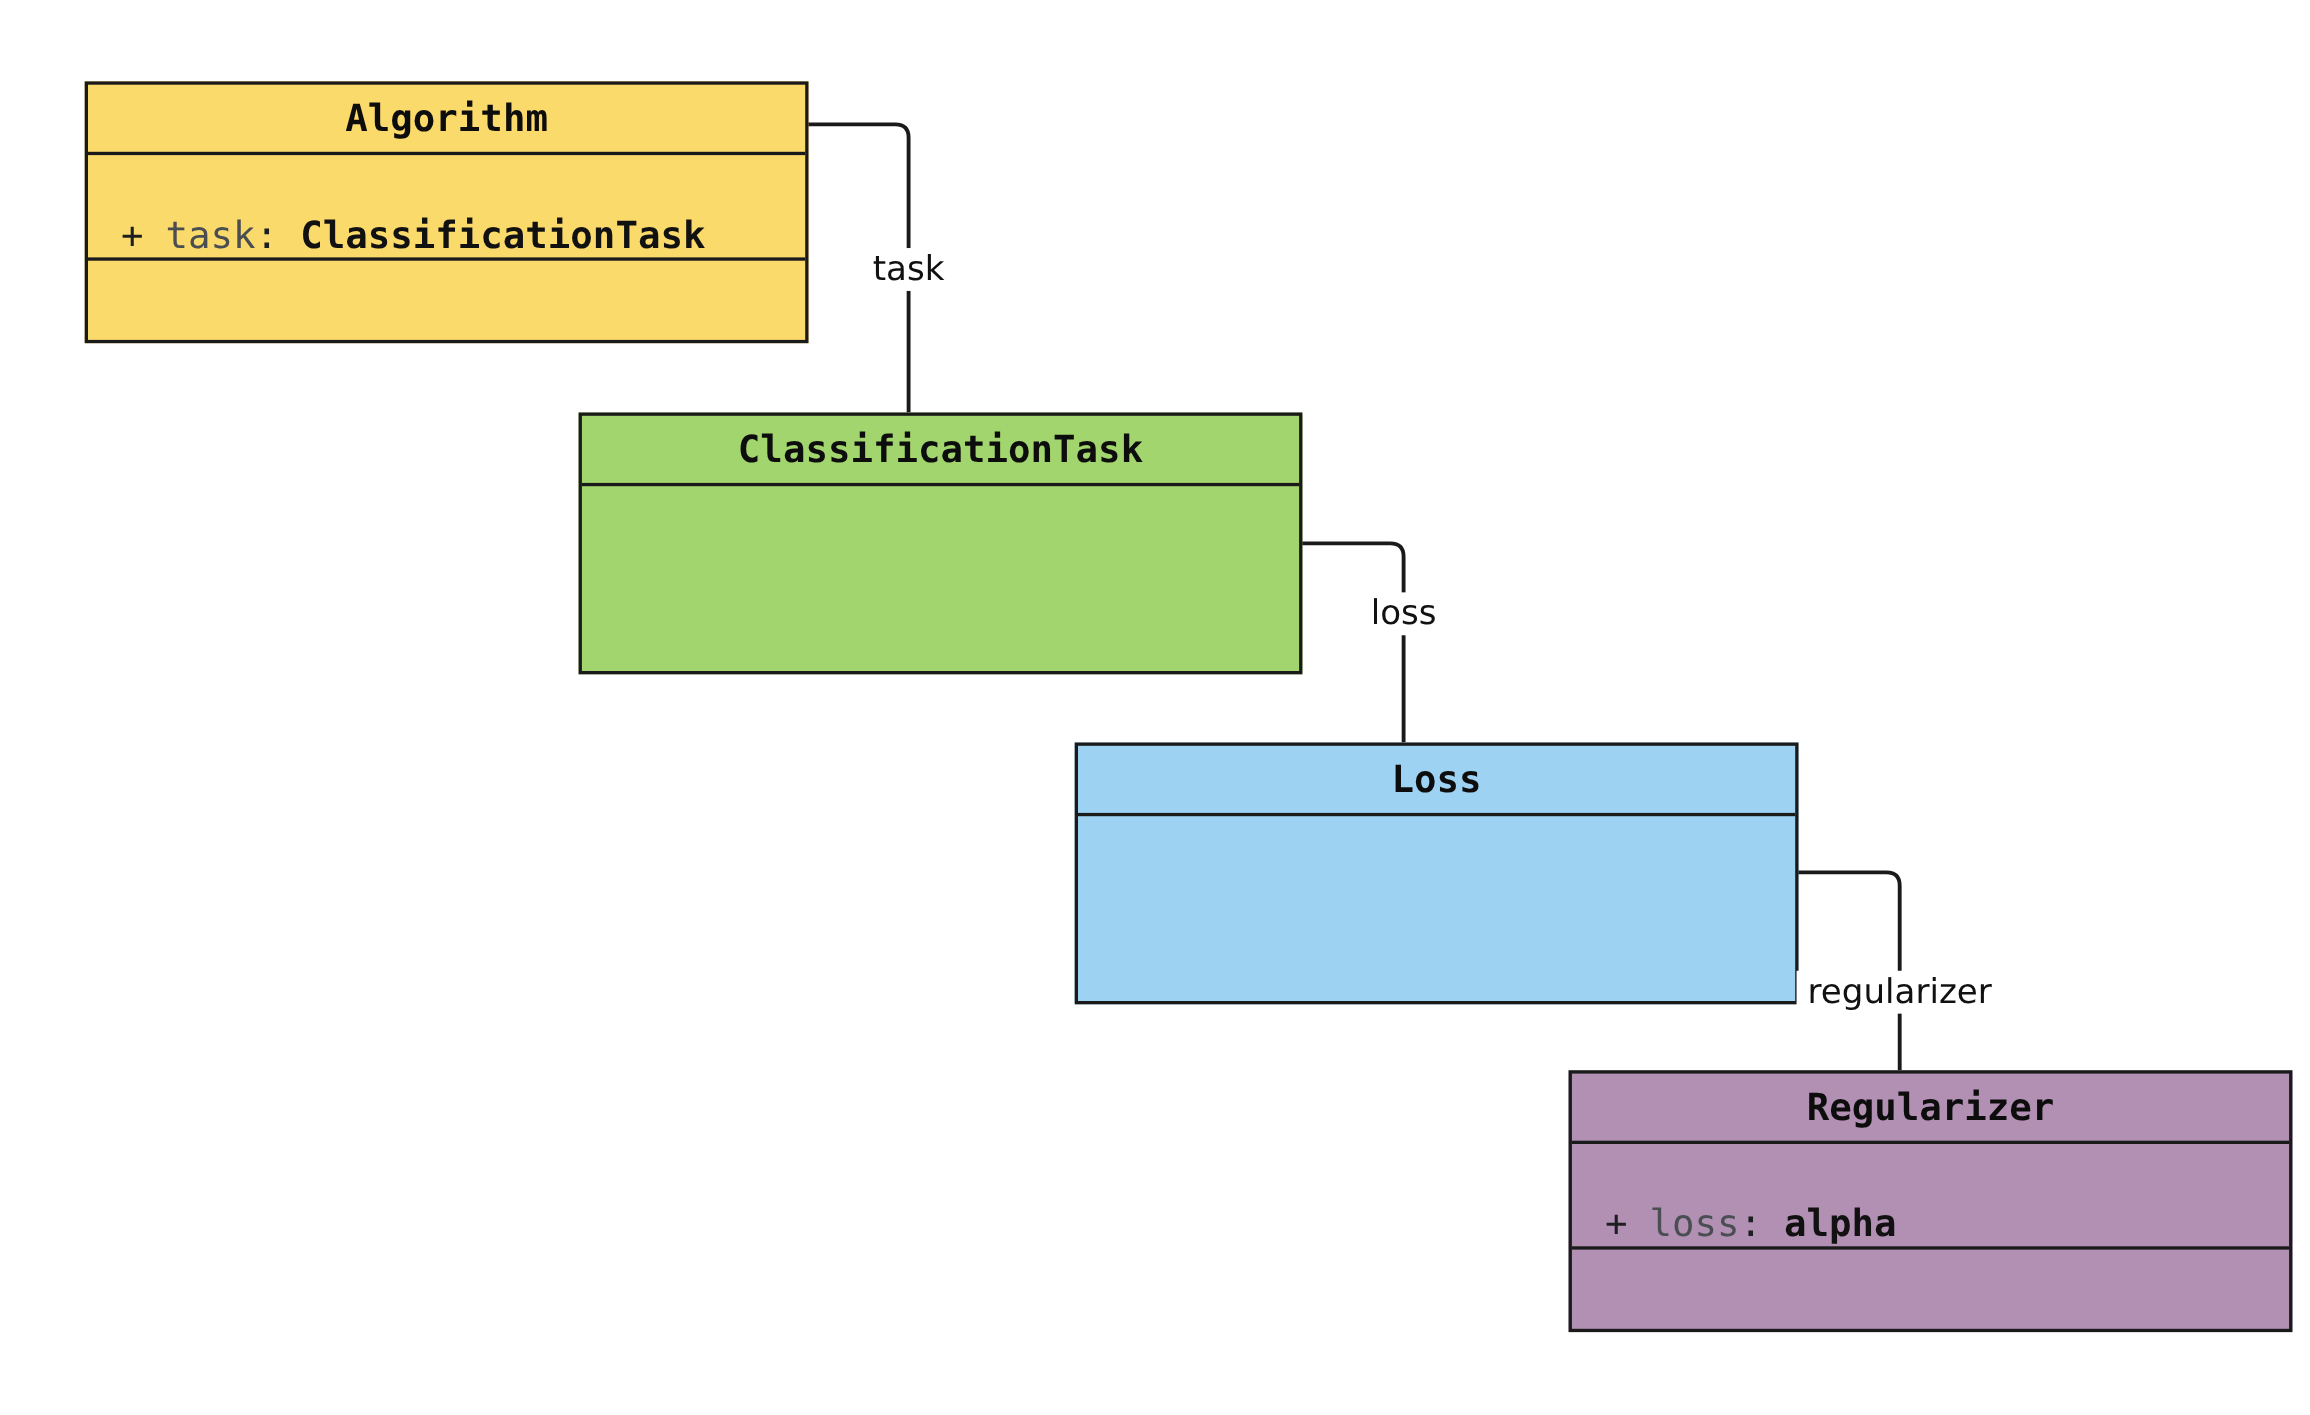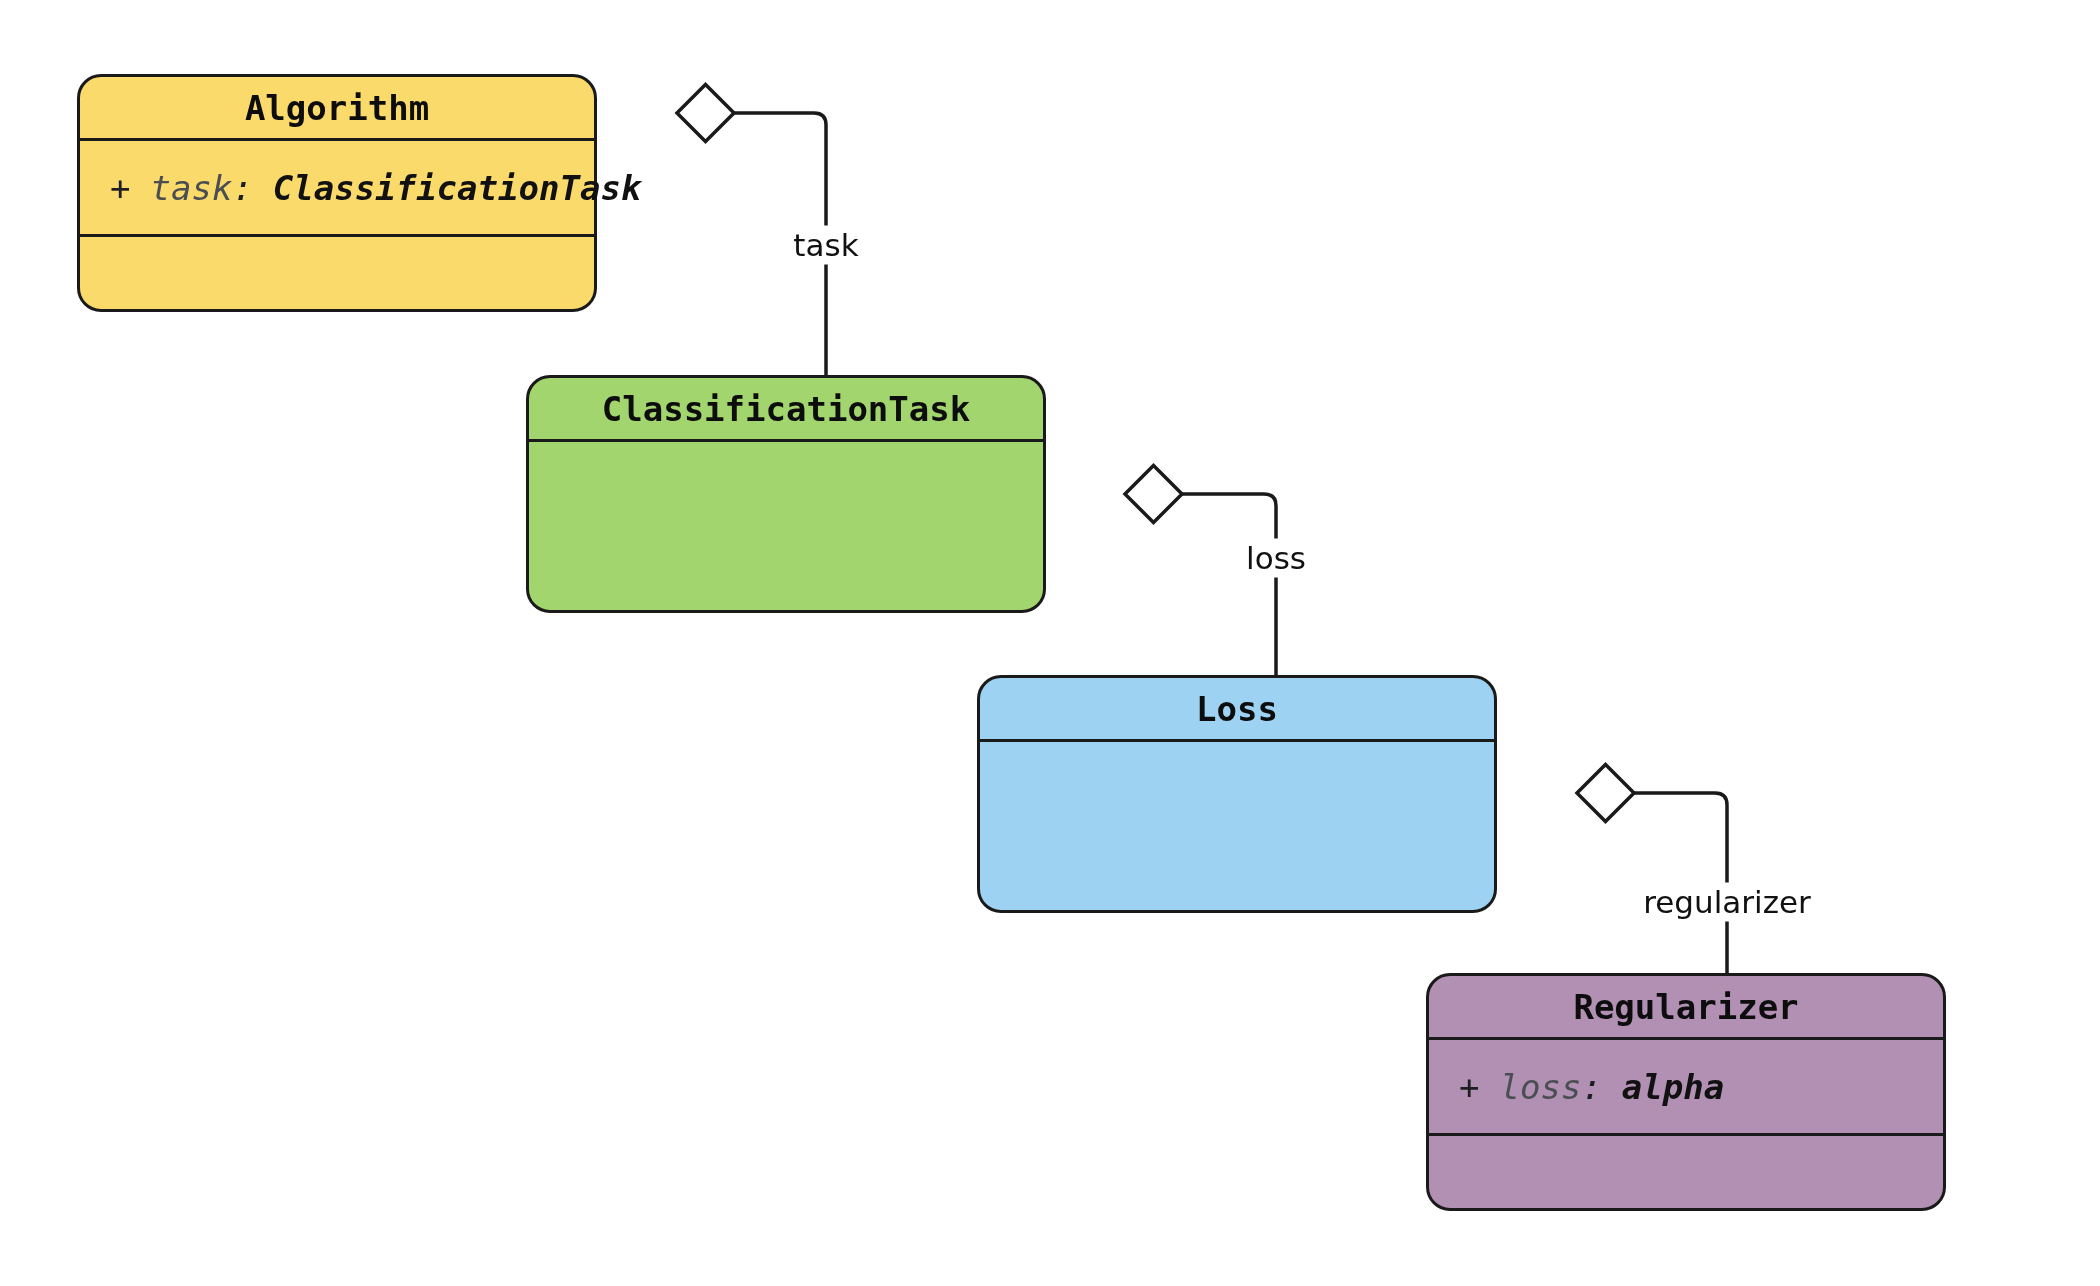--- a/index.html
+++ b/index.html
@@ -6,32 +6,32 @@
   .canvas{
     position:relative;width:2100px;height:1286px;overflow:hidden;
     background:var(--background,#ffffff);
     font-family:"DejaVu Sans Mono","Liberation Mono",monospace;
   }
   svg.rel-layer{position:absolute;left:0;top:0;z-index:1;}
   .rel-line{stroke:var(--line,#1a1a1a);stroke-width:3.5;fill:none;}
   .rel-diamond{stroke:var(--line,#1a1a1a);stroke-width:3.5;fill:#ffffff;}
 
   .uml-class{
-    position:absolute;width:520px;height:238px;box-sizing:border-box;
-    border:3px solid var(--line,#1a1a1a);border-radius:24px;
+    position:absolute;width:658px;height:238px;box-sizing:border-box;
+    border:3px solid var(--line,#1a1a1a);border-radius:0;
     display:flex;flex-direction:column;z-index:2;
   }
   .uml-title{
     height:61px;flex:0 0 61px;border-bottom:3px solid var(--line,#1a1a1a);
     display:flex;align-items:center;justify-content:center;
     font-weight:bold;font-size:34px;color:var(--class-name-text,#0d0d0d);
   }
   .uml-attrs{
     height:93px;flex:0 0 93px;border-bottom:3px solid var(--line,#1a1a1a);
-    display:flex;align-items:center;padding-left:30px;font-size:34px;font-style:italic;
+    display:flex;align-items:flex-end;padding-left:30px;font-size:34px;
   }
   .uml-ops{flex:1;}
   .attr-vis{color:var(--attribute-punct-text,#1c1e20);margin-right:20px;}
   .attr-name{color:var(--attribute-name-text,#4a4e52);}
   .attr-colon{color:var(--attribute-punct-text,#1c1e20);margin-right:20px;}
   .attr-type{color:var(--attribute-type-text,#111111);font-weight:bold;}
 
   .c0{left:77px;top:74px;}
   .c1{left:526px;top:375px;}
   .c2{left:977px;top:675px;}

